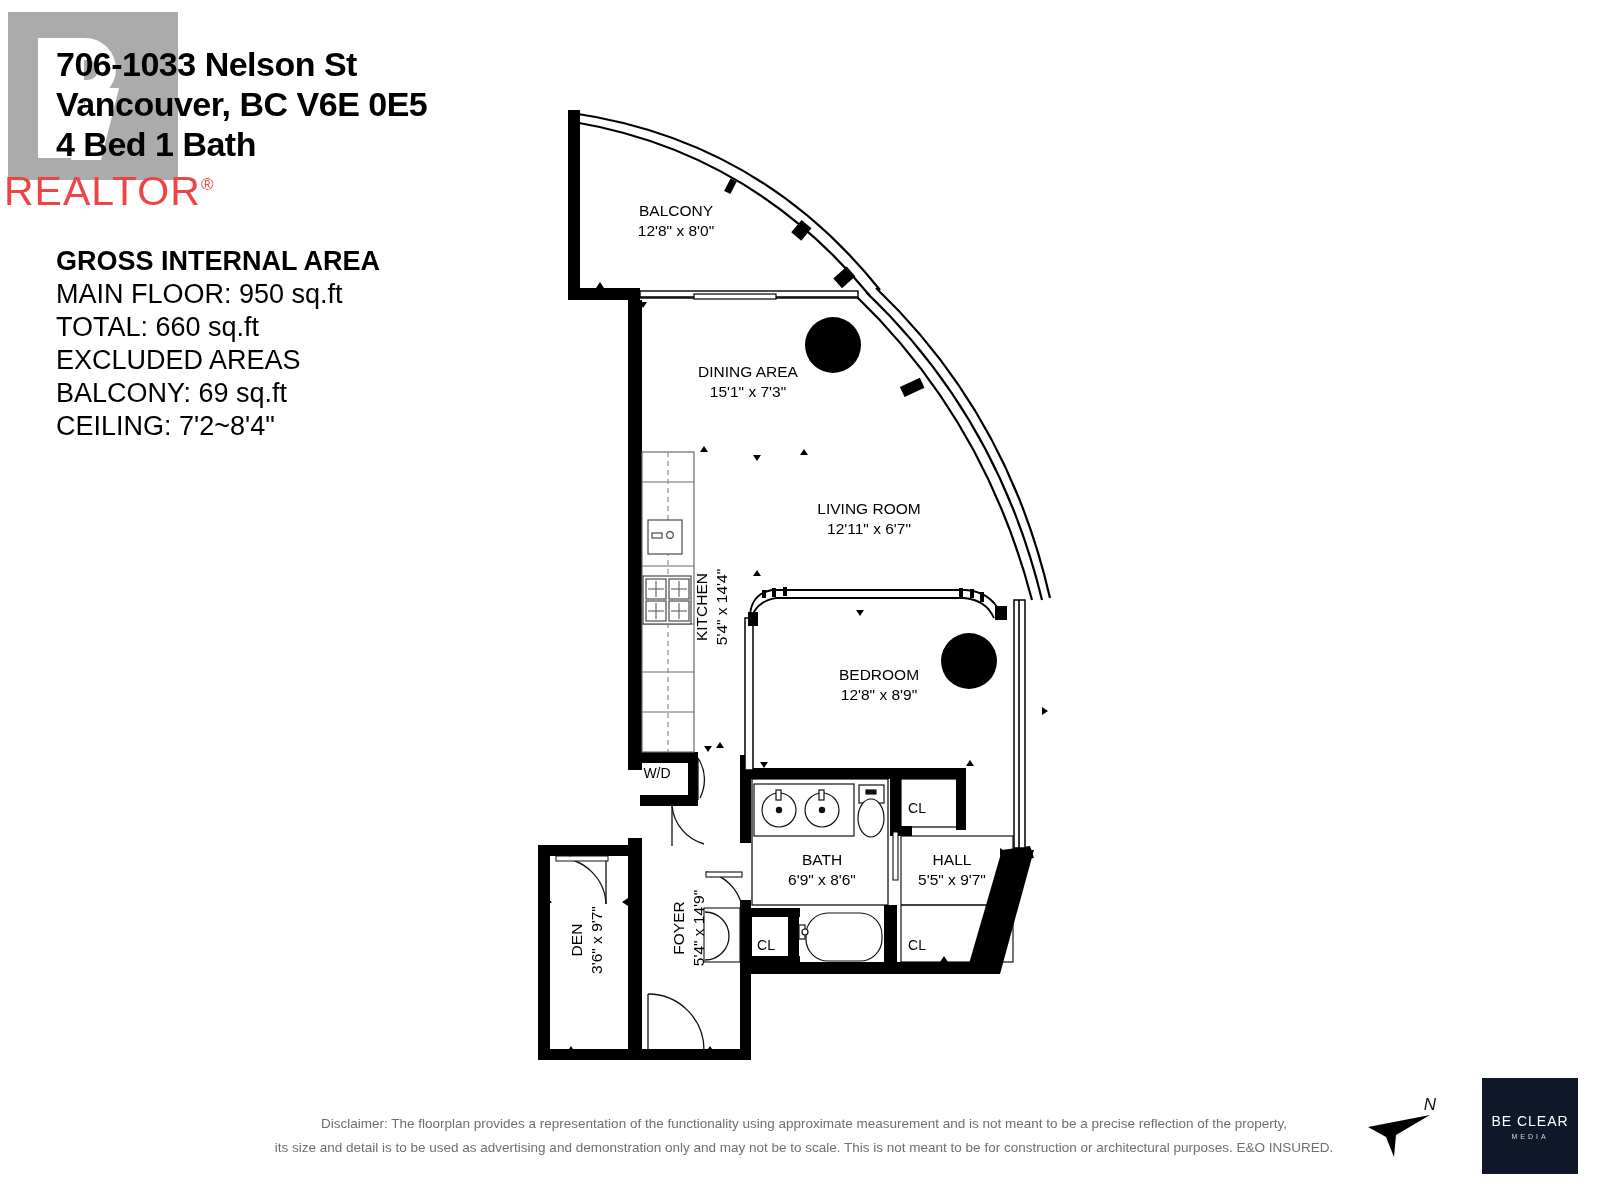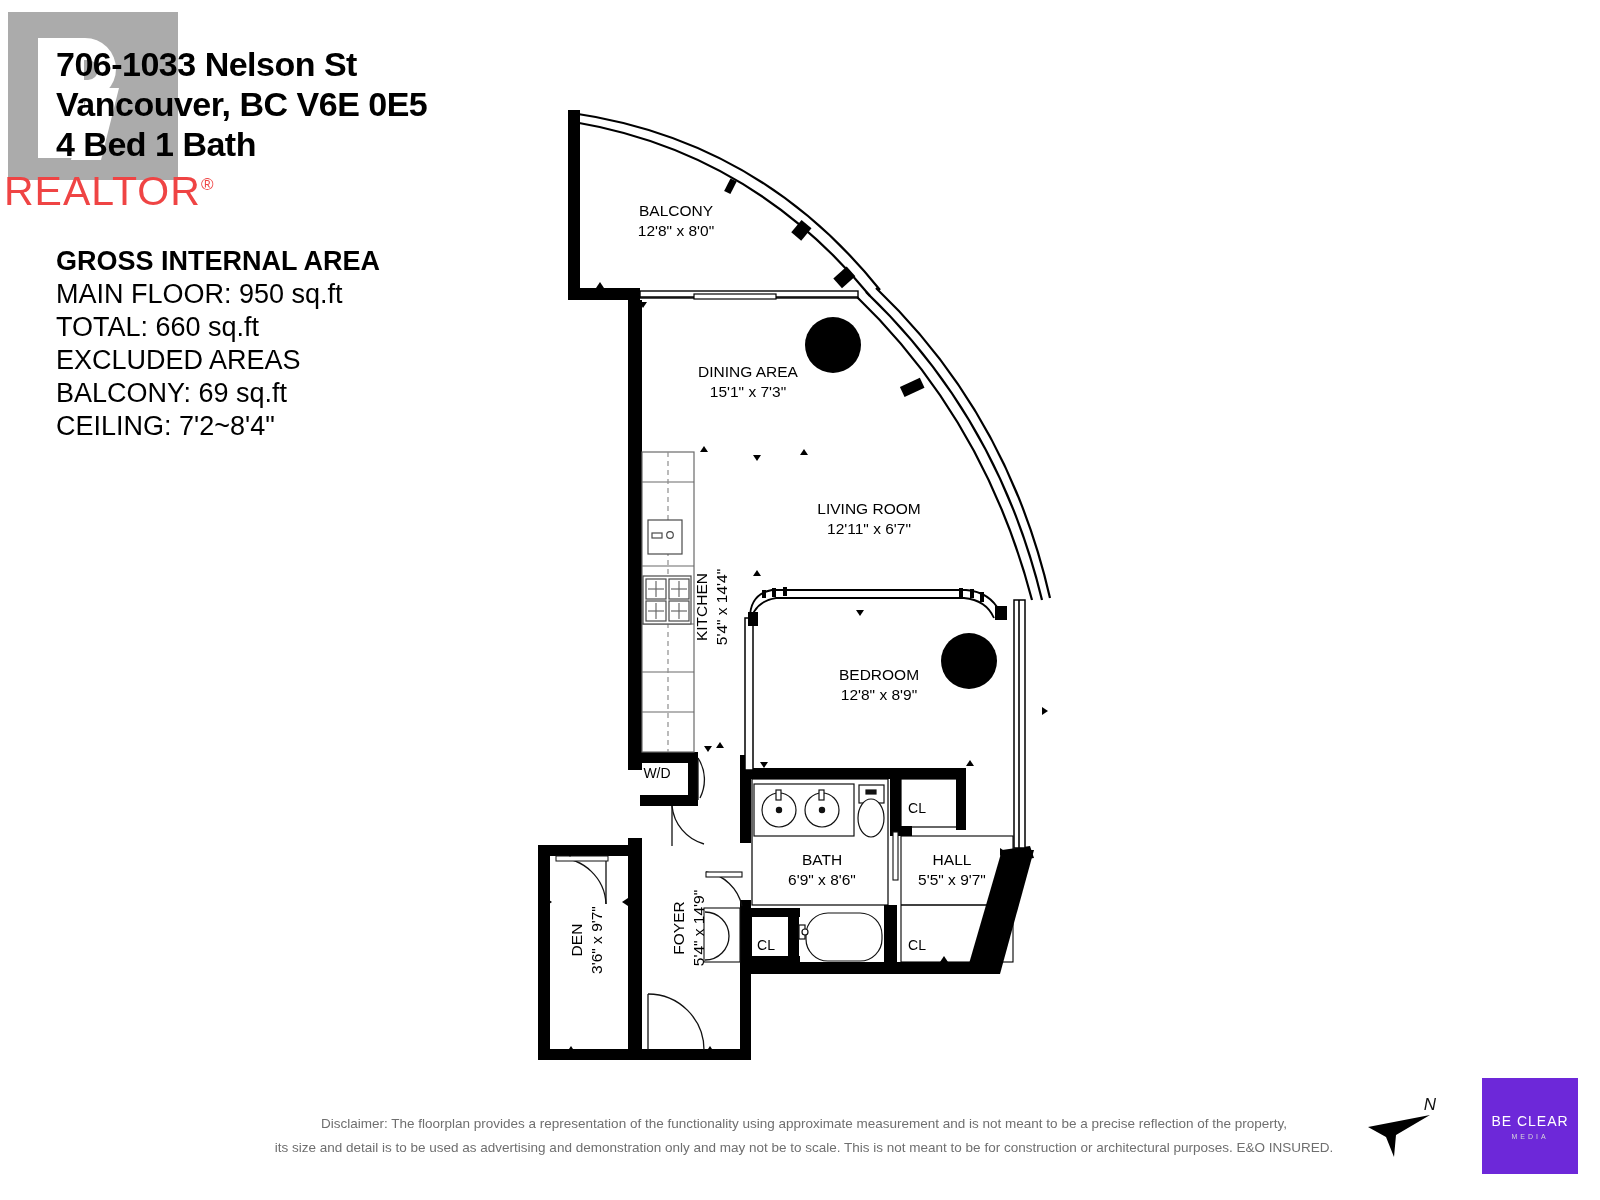--- a/index.html
+++ b/index.html
@@ -31,21 +31,21 @@
   #floorplan svg{display:block;}
 
   .rmlabel{font-family:"Liberation Sans", sans-serif;font-size:15.5px;fill:#000;text-anchor:middle;}
   .rmdim{font-family:"Liberation Sans", sans-serif;font-size:15.5px;fill:#000;text-anchor:middle;}
   .rmlabel.sm{font-size:14px;}
 
   
   #disclaimer{position:absolute;left:4px;top:1112px;width:1600px;text-align:center;}
   #disclaimer div{font-size:13.5px;line-height:24px;color:#6f6f6f;}
 
-  #logo-block{position:absolute;right:22px;top:1078px;width:96px;height:96px;background:#6d28d9;
+  #logo-block{position:absolute;right:22px;top:1078px;width:96px;height:96px;background:#0f172a;
       display:flex;flex-direction:column;align-items:center;justify-content:center;}
   #logo-block .l1{color:#fff;font-size:14px;letter-spacing:1px;}
   #logo-block .l2{color:#d8d8d8;font-size:7px;letter-spacing:3px;margin-top:4px;}
   #north-arrow{position:absolute;right:160px;top:1095px;width:80px;height:70px;}
   #north-arrow .nlabel{position:absolute;right:4px;top:0px;font-size:17px;font-style:italic;color:#111;}
 </style>
 </head>
 <body>
 
 <div id="realtor-watermark">

